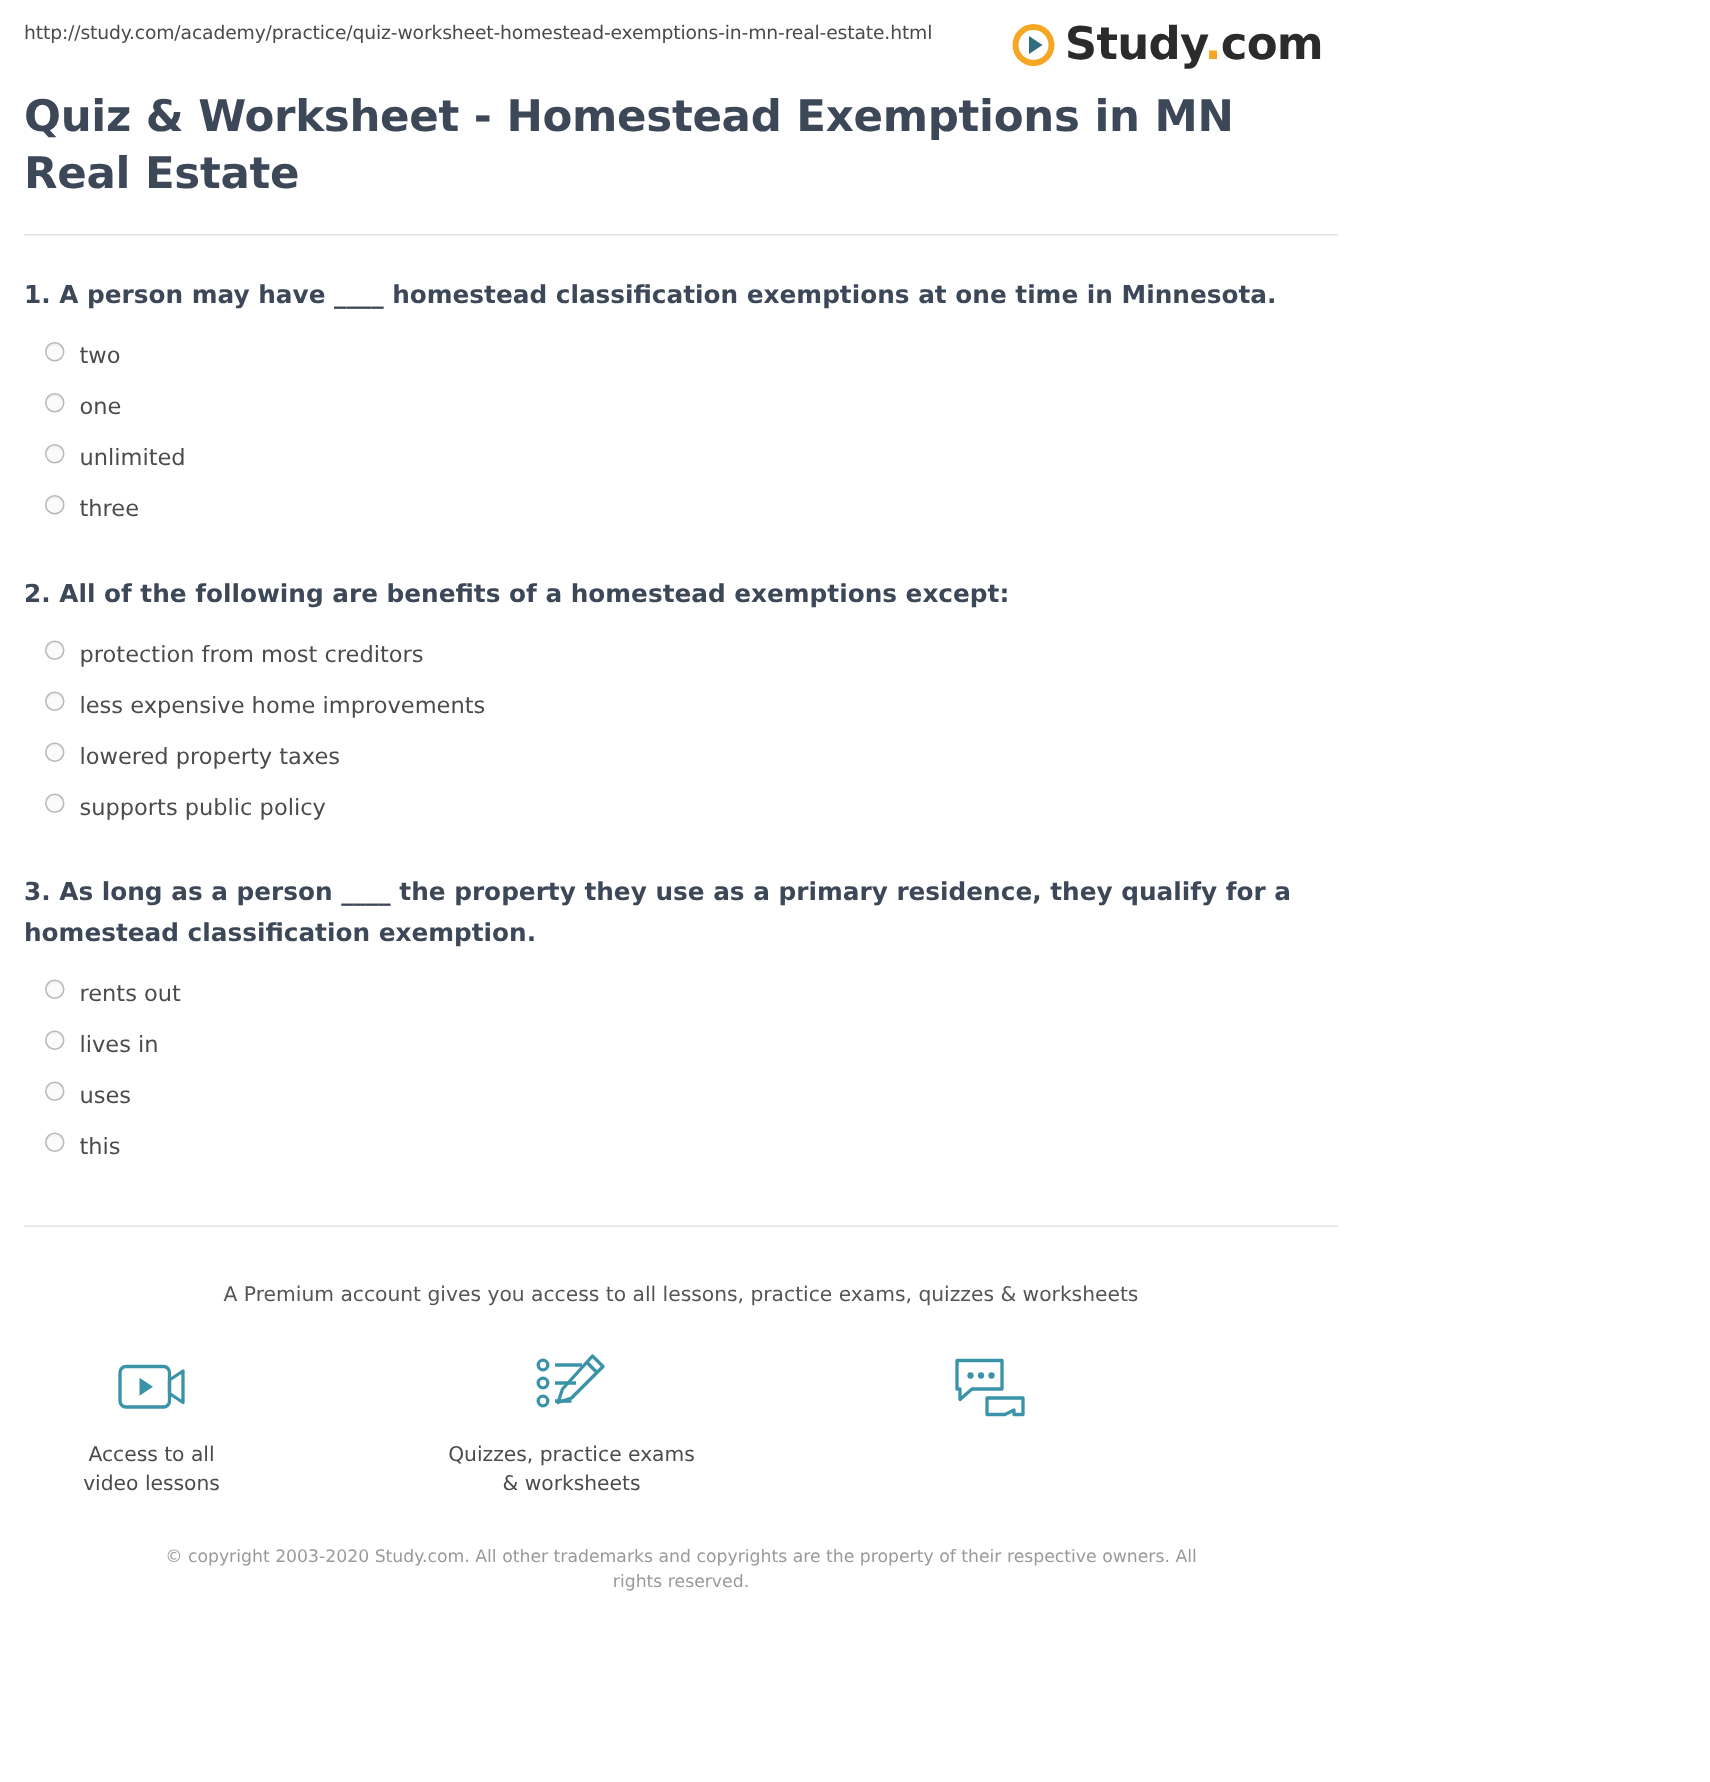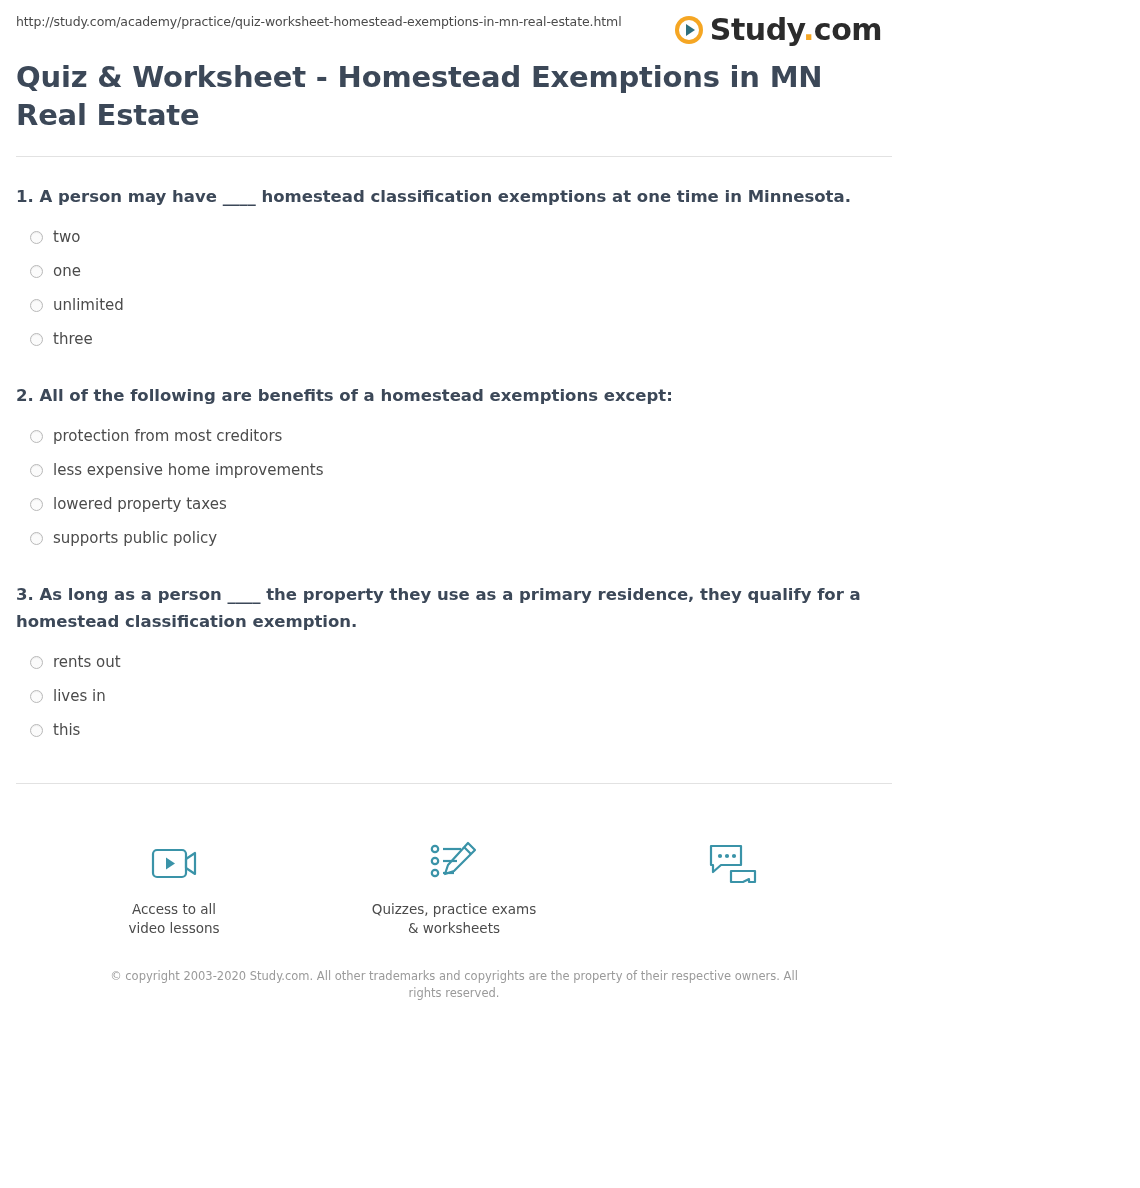--- a/index.html
+++ b/index.html
@@ -103,21 +103,20 @@
   .question-text {
     font-size: 16.5px;
     font-weight: bold;
     color: #3c4858;
     line-height: 27px;
     margin: 0 0 10px 0;
     max-width: 1050px;
   }
   .answer {
     display: flex;
-    align-items: center;
     gap: 10px;
     padding: 8px 0 8px 14px;
     font-size: 15px;
     color: #4b4b4b;
   }
   .radio {
     width: 11px;
     height: 11px;
     border: 1px solid #b9b9b9;
     border-radius: 50%;
@@ -144,21 +143,20 @@
     margin: 0;
     font-weight: normal;
   }
   .promo-sub {
     font-size: 13.5px;
     color: #555555;
     margin: 11px 0 0 0;
   }
   .features {
     display: flex;
-    justify-content: center;
     gap: 110px;
     margin-top: 28px;
   }
   .feature {
     width: 170px;
     text-align: center;
   }
   .feature-icon {
     height: 52px;
     display: flex;
@@ -245,27 +243,32 @@
     <div class="answer">
       <span class="radio"></span>
       <span class="answer-label">rents out</span>
     </div>
     <div class="answer">
       <span class="radio"></span>
       <span class="answer-label">lives in</span>
     </div>
     <div class="answer">
       <span class="radio"></span>
+      <span class="answer-label">uses</span>
+    </div>
+    <div class="answer">
+      <span class="radio"></span>
       <span class="answer-label">this</span>
     </div>
   </div>
 
   <div class="promo-divider"></div>
 
   <div class="promo">
+    <p class="promo-sub">A Premium account gives you access to all lessons, practice exams, quizzes &amp; worksheets</p>
 
     <div class="features">
 
       <div class="feature">
         <div class="feature-icon">
           <svg width="50" height="46" viewBox="0 0 50 46" fill="none" stroke="#3a93a8" stroke-width="2.2">
             <rect x="4" y="9" width="33" height="27" rx="4"></rect>
             <path d="M37 18 L46 12 L46 33 L37 27 Z" stroke-linejoin="round"></path>
             <path d="M17 16.5 L26 22.5 L17 28.5 Z" fill="#3a93a8" stroke="none"></path>
           </svg>

